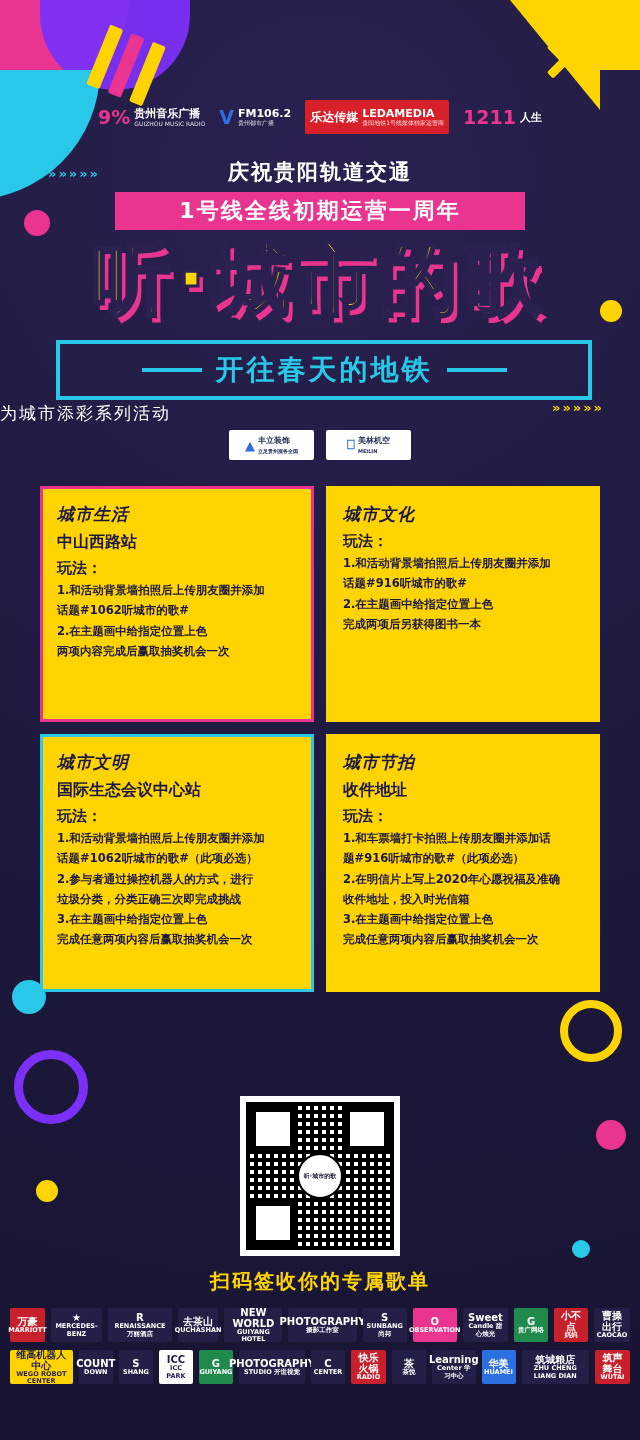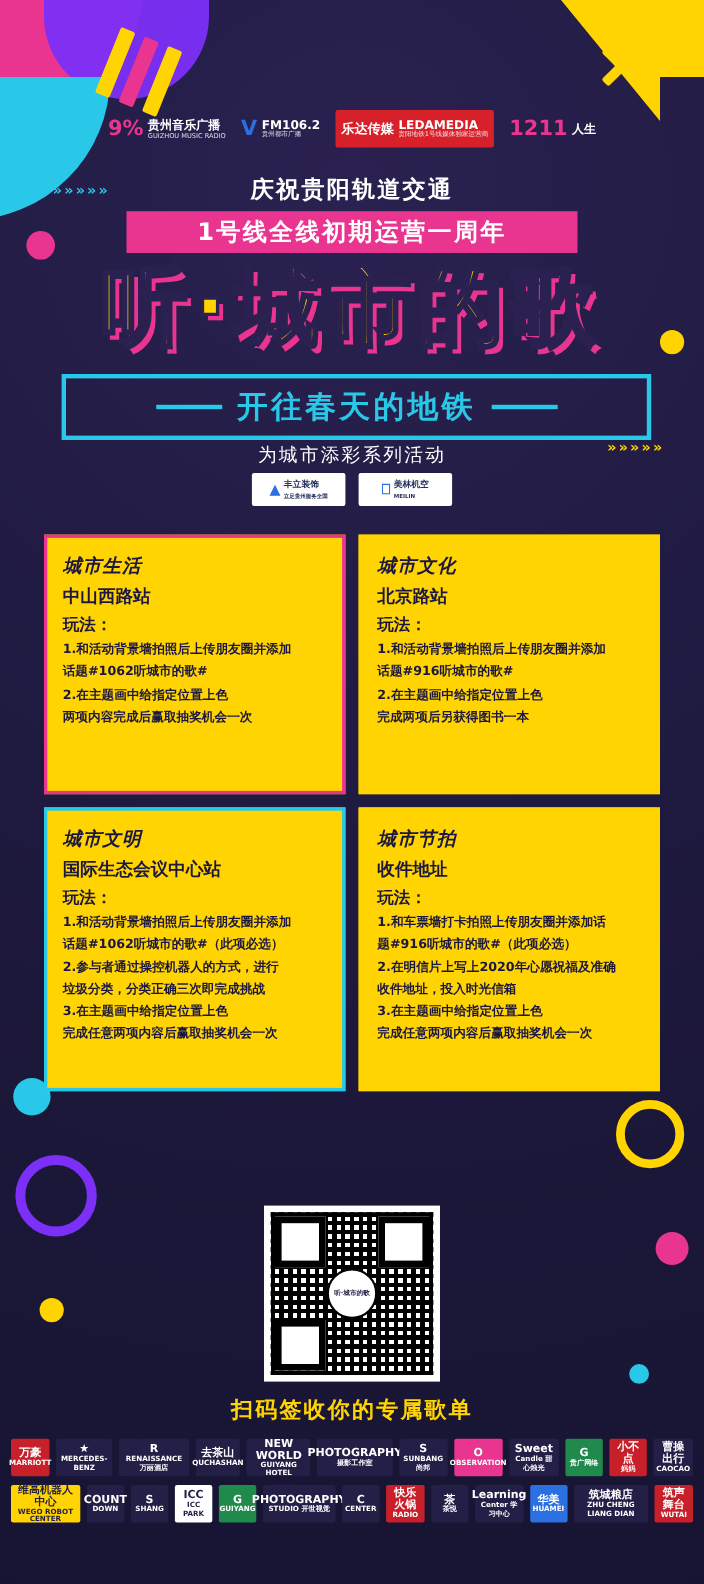--- a/index.html
+++ b/index.html
@@ -59,21 +59,21 @@
     display:inline-block;
     font-size:78px;font-weight:900;letter-spacing:6px;line-height:1;
     color:#ffd400;
     -webkit-text-stroke:3px #2a2150;
     text-shadow:5px 6px 0 #e9358f, 0 0 0 #000;
     font-family:"DejaVu Sans","Liberation Sans",sans-serif;
   }
   .title-sub-wrap{position:absolute;top:340px;left:56px;width:528px;height:52px;border:4px solid #29c7e8;display:flex;align-items:center;justify-content:center;gap:14px;}
   .title-sub-wrap .bar{width:60px;height:4px;background:#29c7e8;}
   .title-sub-wrap .txt{color:#29c7e8;font-size:28px;font-weight:bold;letter-spacing:3px;}
-  .tagline{position:absolute;top:402px;left:0;width:640px;text-align:center;color:#fff;font-size:17px;letter-spacing:2px;}
+  .tagline{position:absolute;top:402px;left:0;width:640px;text-align:left;color:#fff;font-size:17px;letter-spacing:2px;}
 
   
   .sponsor-small{position:absolute;top:430px;left:0;width:640px;display:flex;justify-content:center;gap:12px;}
   .sp-box{width:85px;height:30px;background:#fff;border-radius:2px;display:flex;align-items:center;justify-content:center;color:#23305c;font-size:8px;font-weight:bold;gap:3px;}
   .sp-box .gl{font-size:13px;color:#2b6fe0;}
 
   
   .cards{position:absolute;top:486px;left:40px;width:560px;display:flex;flex-wrap:wrap;gap:12px;}
   .card{width:274px;box-sizing:border-box;padding:14px 12px 12px 14px;border:3px solid transparent;}
   .card.y{background:#ffd400;border-color:#e9358f;color:#1b1740;}
@@ -202,21 +202,20 @@
       <div class="station">中山西路站</div>
       <div class="how">玩法：</div>
       <p>1.和活动背景墙拍照后上传朋友圈并添加</p>
       <p>话题#1062听城市的歌#</p>
       <p>2.在主题画中给指定位置上色</p>
       <p>两项内容完成后赢取抽奖机会一次</p>
     </div>
 
     <div class="card y2 card-2">
       <h3>城市文化</h3>
-      <div class="station">北京路站</div>
       <div class="how">玩法：</div>
       <p>1.和活动背景墙拍照后上传朋友圈并添加</p>
       <p>话题#916听城市的歌#</p>
       <p>2.在主题画中给指定位置上色</p>
       <p>完成两项后另获得图书一本</p>
     </div>
 
     <div class="card y3 card-3">
       <h3>城市文明</h3>
       <div class="station">国际生态会议中心站</div>

